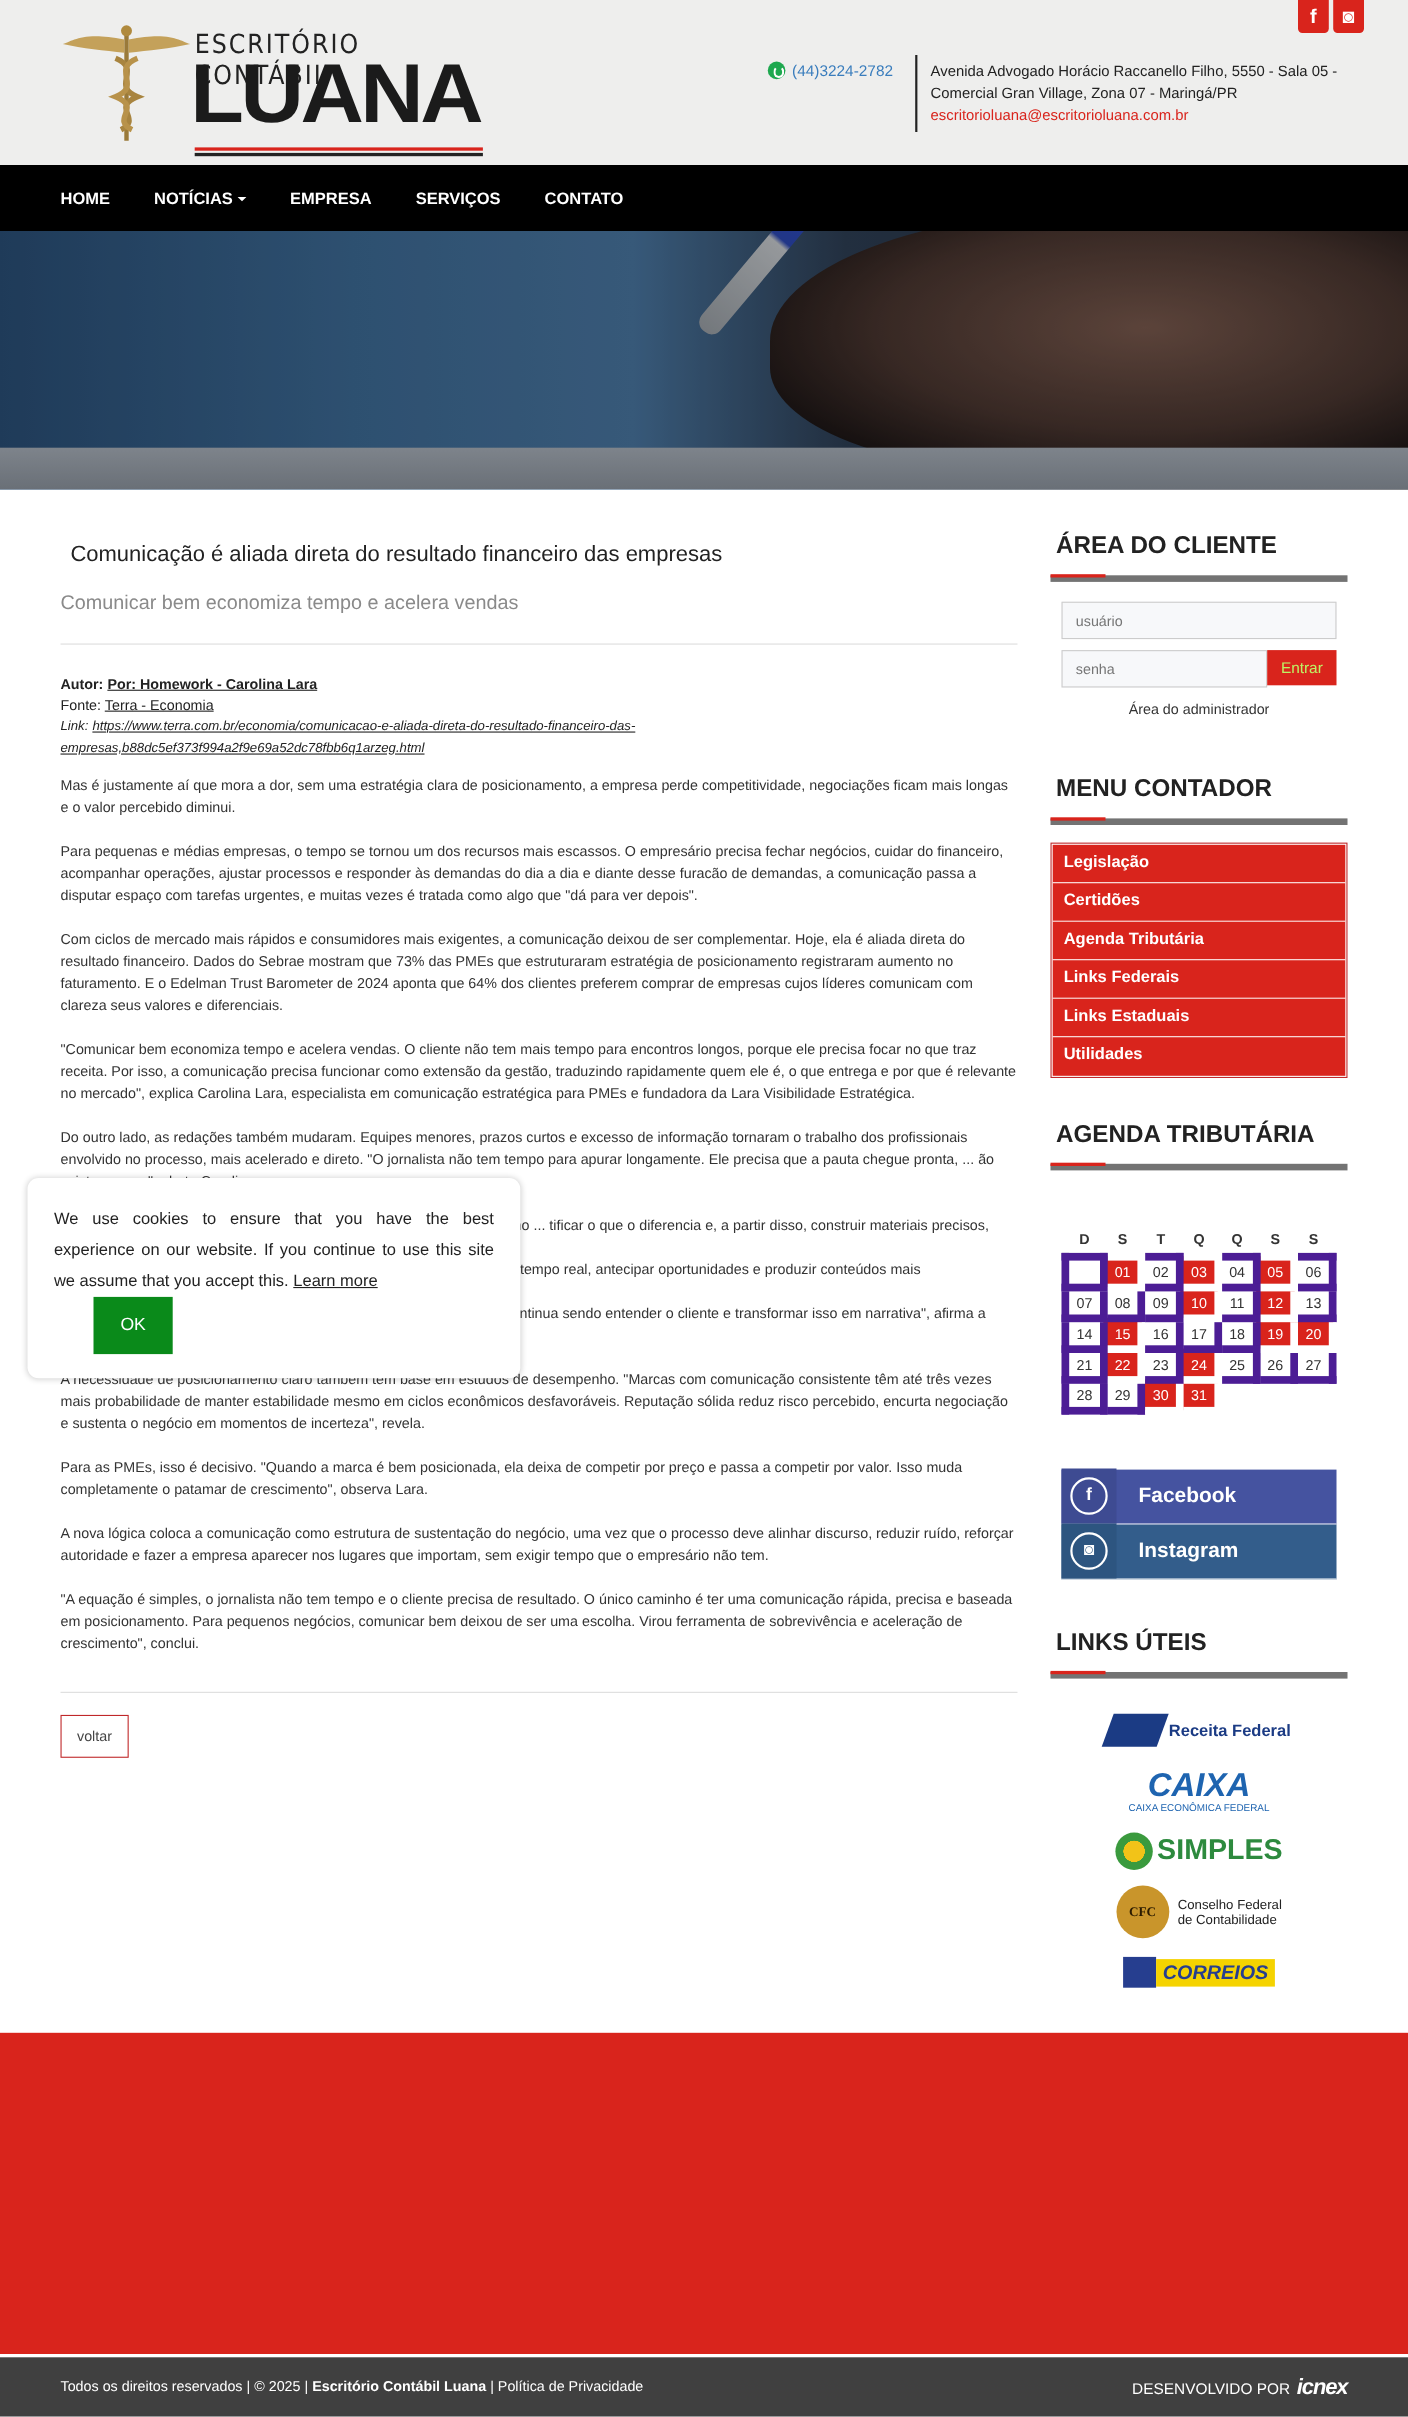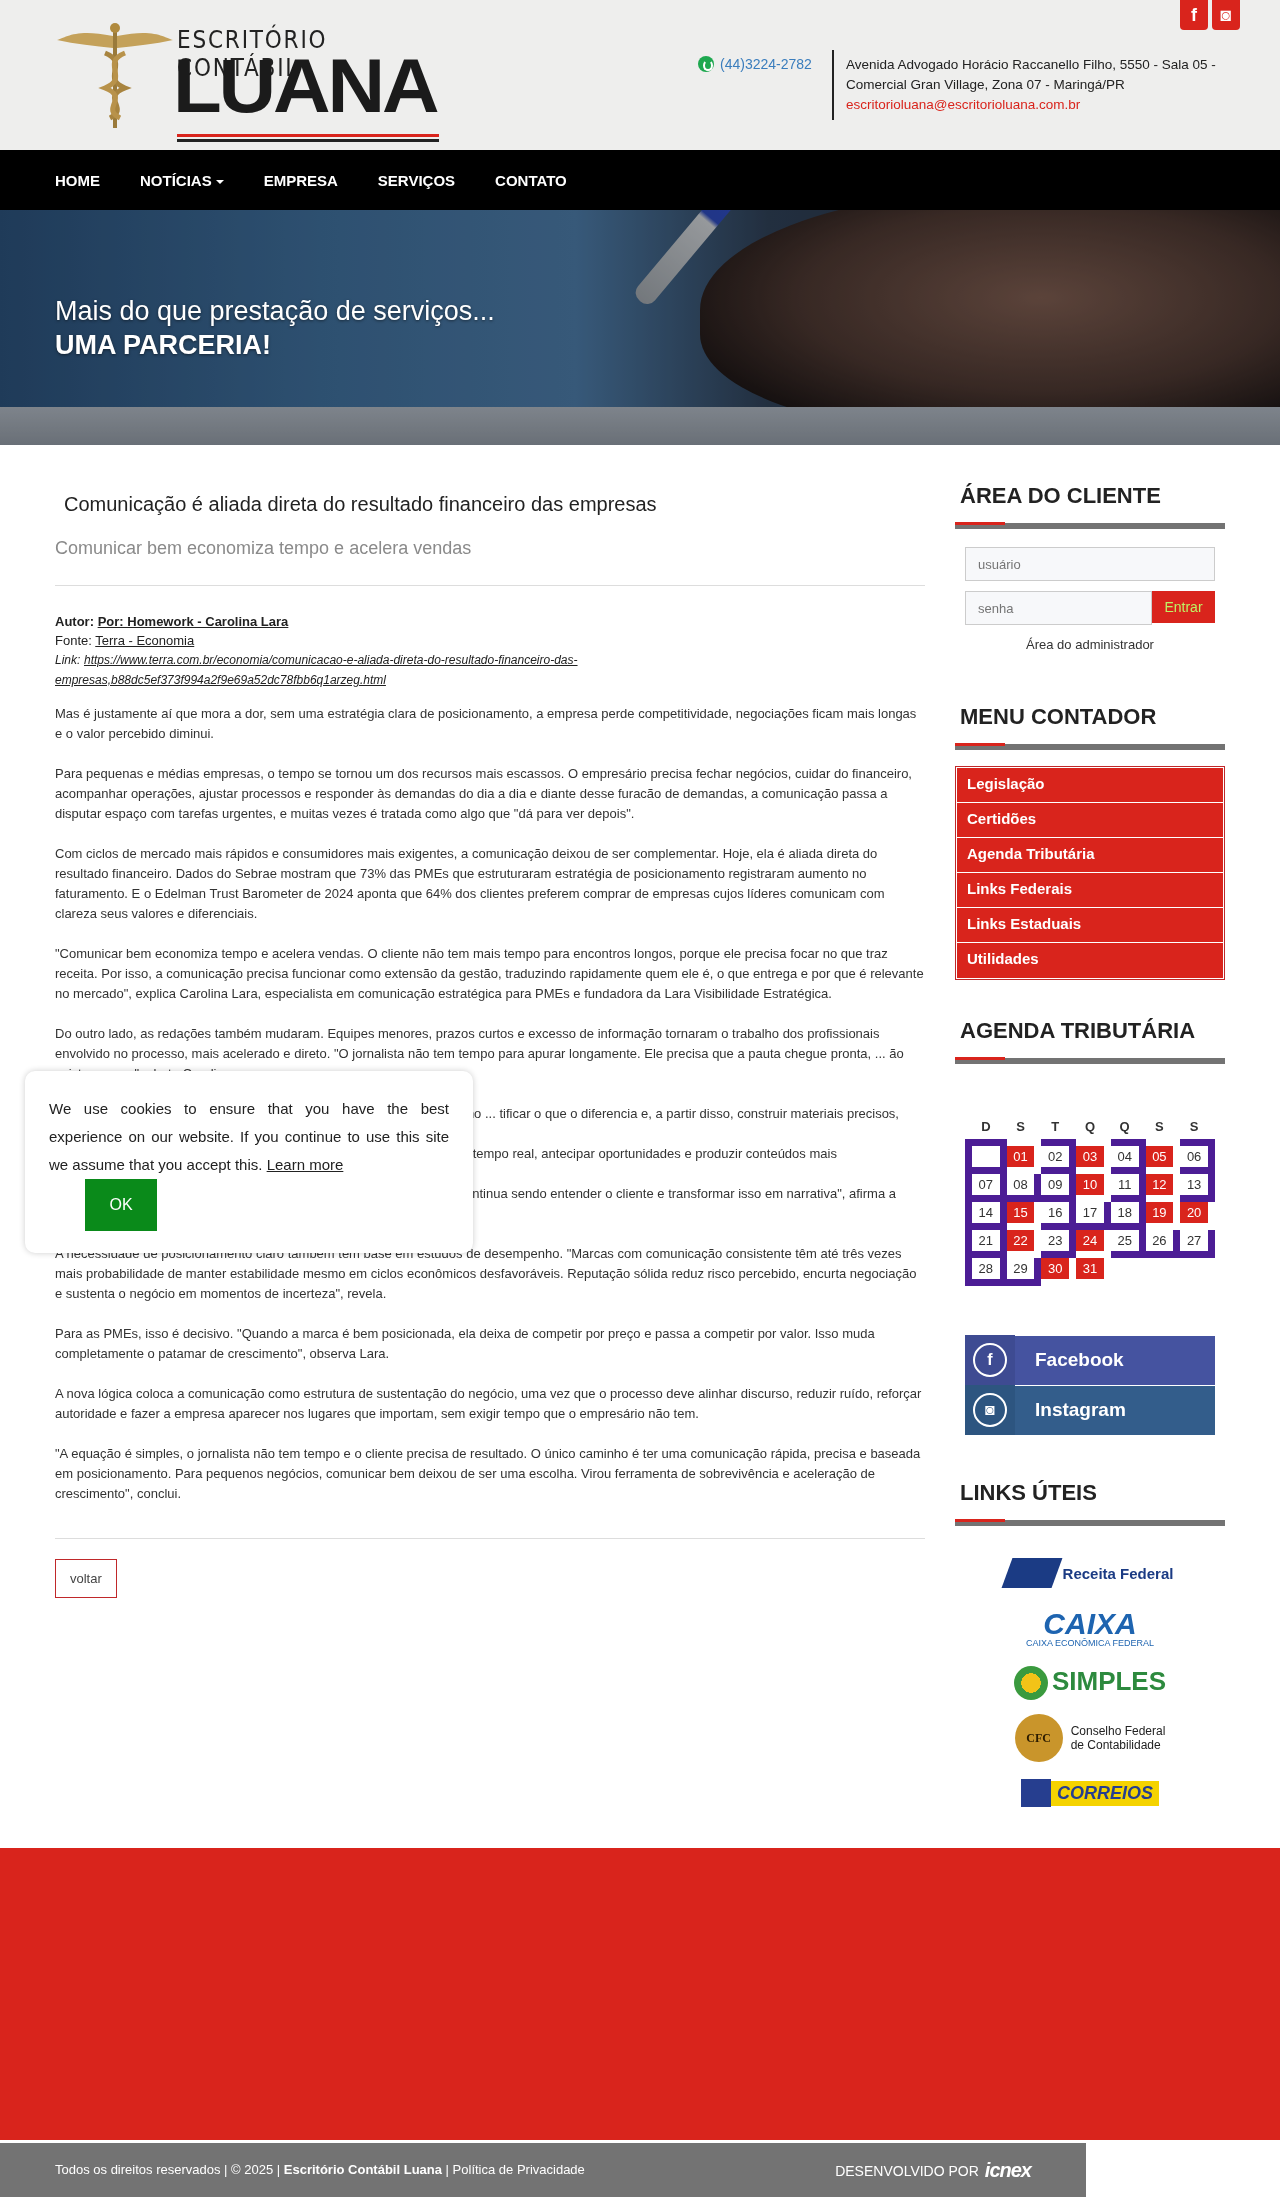--- a/index.html
+++ b/index.html
@@ -75,21 +75,21 @@
 .cx { color: #1e64b0; font-size: 30px; font-style: italic; line-height: 1; }
 .cx small { display:block; font-size: 9px; font-style: normal; font-weight: normal; }
 .sn { color: #2d8a3e; font-size: 26px; line-height: 1; }
 .sn .c { display:inline-block; width: 34px; height: 34px; border-radius: 50%; background: radial-gradient(circle, #f2c318 40%, #3a9a3e 41%); vertical-align: middle; margin-right: 4px; }
 .cfc { font-size: 12px; font-weight: normal; color: #222; text-align: left; line-height: 14px; }
 .cr { display: flex; align-items: center; }
 .cr .b { width: 30px; height: 28px; background: #263e8f; }
 .cr .y { background: #f5d300; color: #263e8f; font-size: 18px; padding: 2px 6px; font-style: italic; }
 .footer-top { position: absolute; left: 0; top: 1848px; width: 1280px; height: 292px; background: #d9241c; }
 .footer-line { position: absolute; left: 0; top: 2140px; width: 1280px; height: 3px; background: #fff; }
-.footer-bot { position: absolute; left: 0; top: 2143px; width: 1086px; height: 54px; background: #737373; color: #fff; font-size: 13px; }
+.footer-bot { position: absolute; left: 0; top: 2143px; width: 1280px; height: 54px; background: #404040; color: #fff; font-size: 13px; }
 .footer-bot .left { position: absolute; left: 55px; top: 19px; }
 .footer-bot .right { position: absolute; right: 55px; top: 16px; display: flex; align-items: center; gap: 6px; font-size: 14px; }
 .footer-bot .icnex { font-weight: bold; font-size: 20px; font-style: italic; letter-spacing: -1px; }
 .cookie { position: absolute; left: 25px; top: 1071px; width: 448px; height: 182px; background: #fff; border-radius: 10px; box-shadow: 0 0 6px rgba(0,0,0,0.2); padding: 24px 24px; }
 .cookie p { font-size: 15px; line-height: 28px; text-align: justify; color: #222; }
 .cookie p a { text-decoration: underline; }
 .cookie button { position: absolute; left: 60px; top: 108px; width: 72px; height: 52px; background: #0a8a1a; color: #fff; border: 0; font-size: 16px; font-family: "Liberation Sans", sans-serif; }
 </style>
 </head>
 <body>
@@ -131,21 +131,20 @@
   <a>EMPRESA</a>
   <a>SERVIÇOS</a>
   <a>CONTATO</a>
 </nav>
 
 <div class="hero">
   <div class="hand"></div>
   <div class="pen"></div>
   <div class="paper"></div>
   <div class="overlay"></div>
-  <h2><span>Mais do que prestação de serviços...</span><br><b>UMA PARCERIA!</b></h2>
 </div>
 
 <div class="main">
   <h1>Comunicação é aliada direta do resultado financeiro das empresas</h1>
   <div class="subtitle">Comunicar bem economiza tempo e acelera vendas</div>
   <hr>
   <div class="meta">
     <div><b>Autor:</b> <b><u>Por: Homework - Carolina Lara</u></b></div>
     <div><span>Fonte:</span> <u>Terra - Economia</u></div>
     <div><i>Link:</i> <i><u>https://www.terra.com.br/economia/comunicacao-e-aliada-direta-do-resultado-financeiro-das-</u></i></div>

